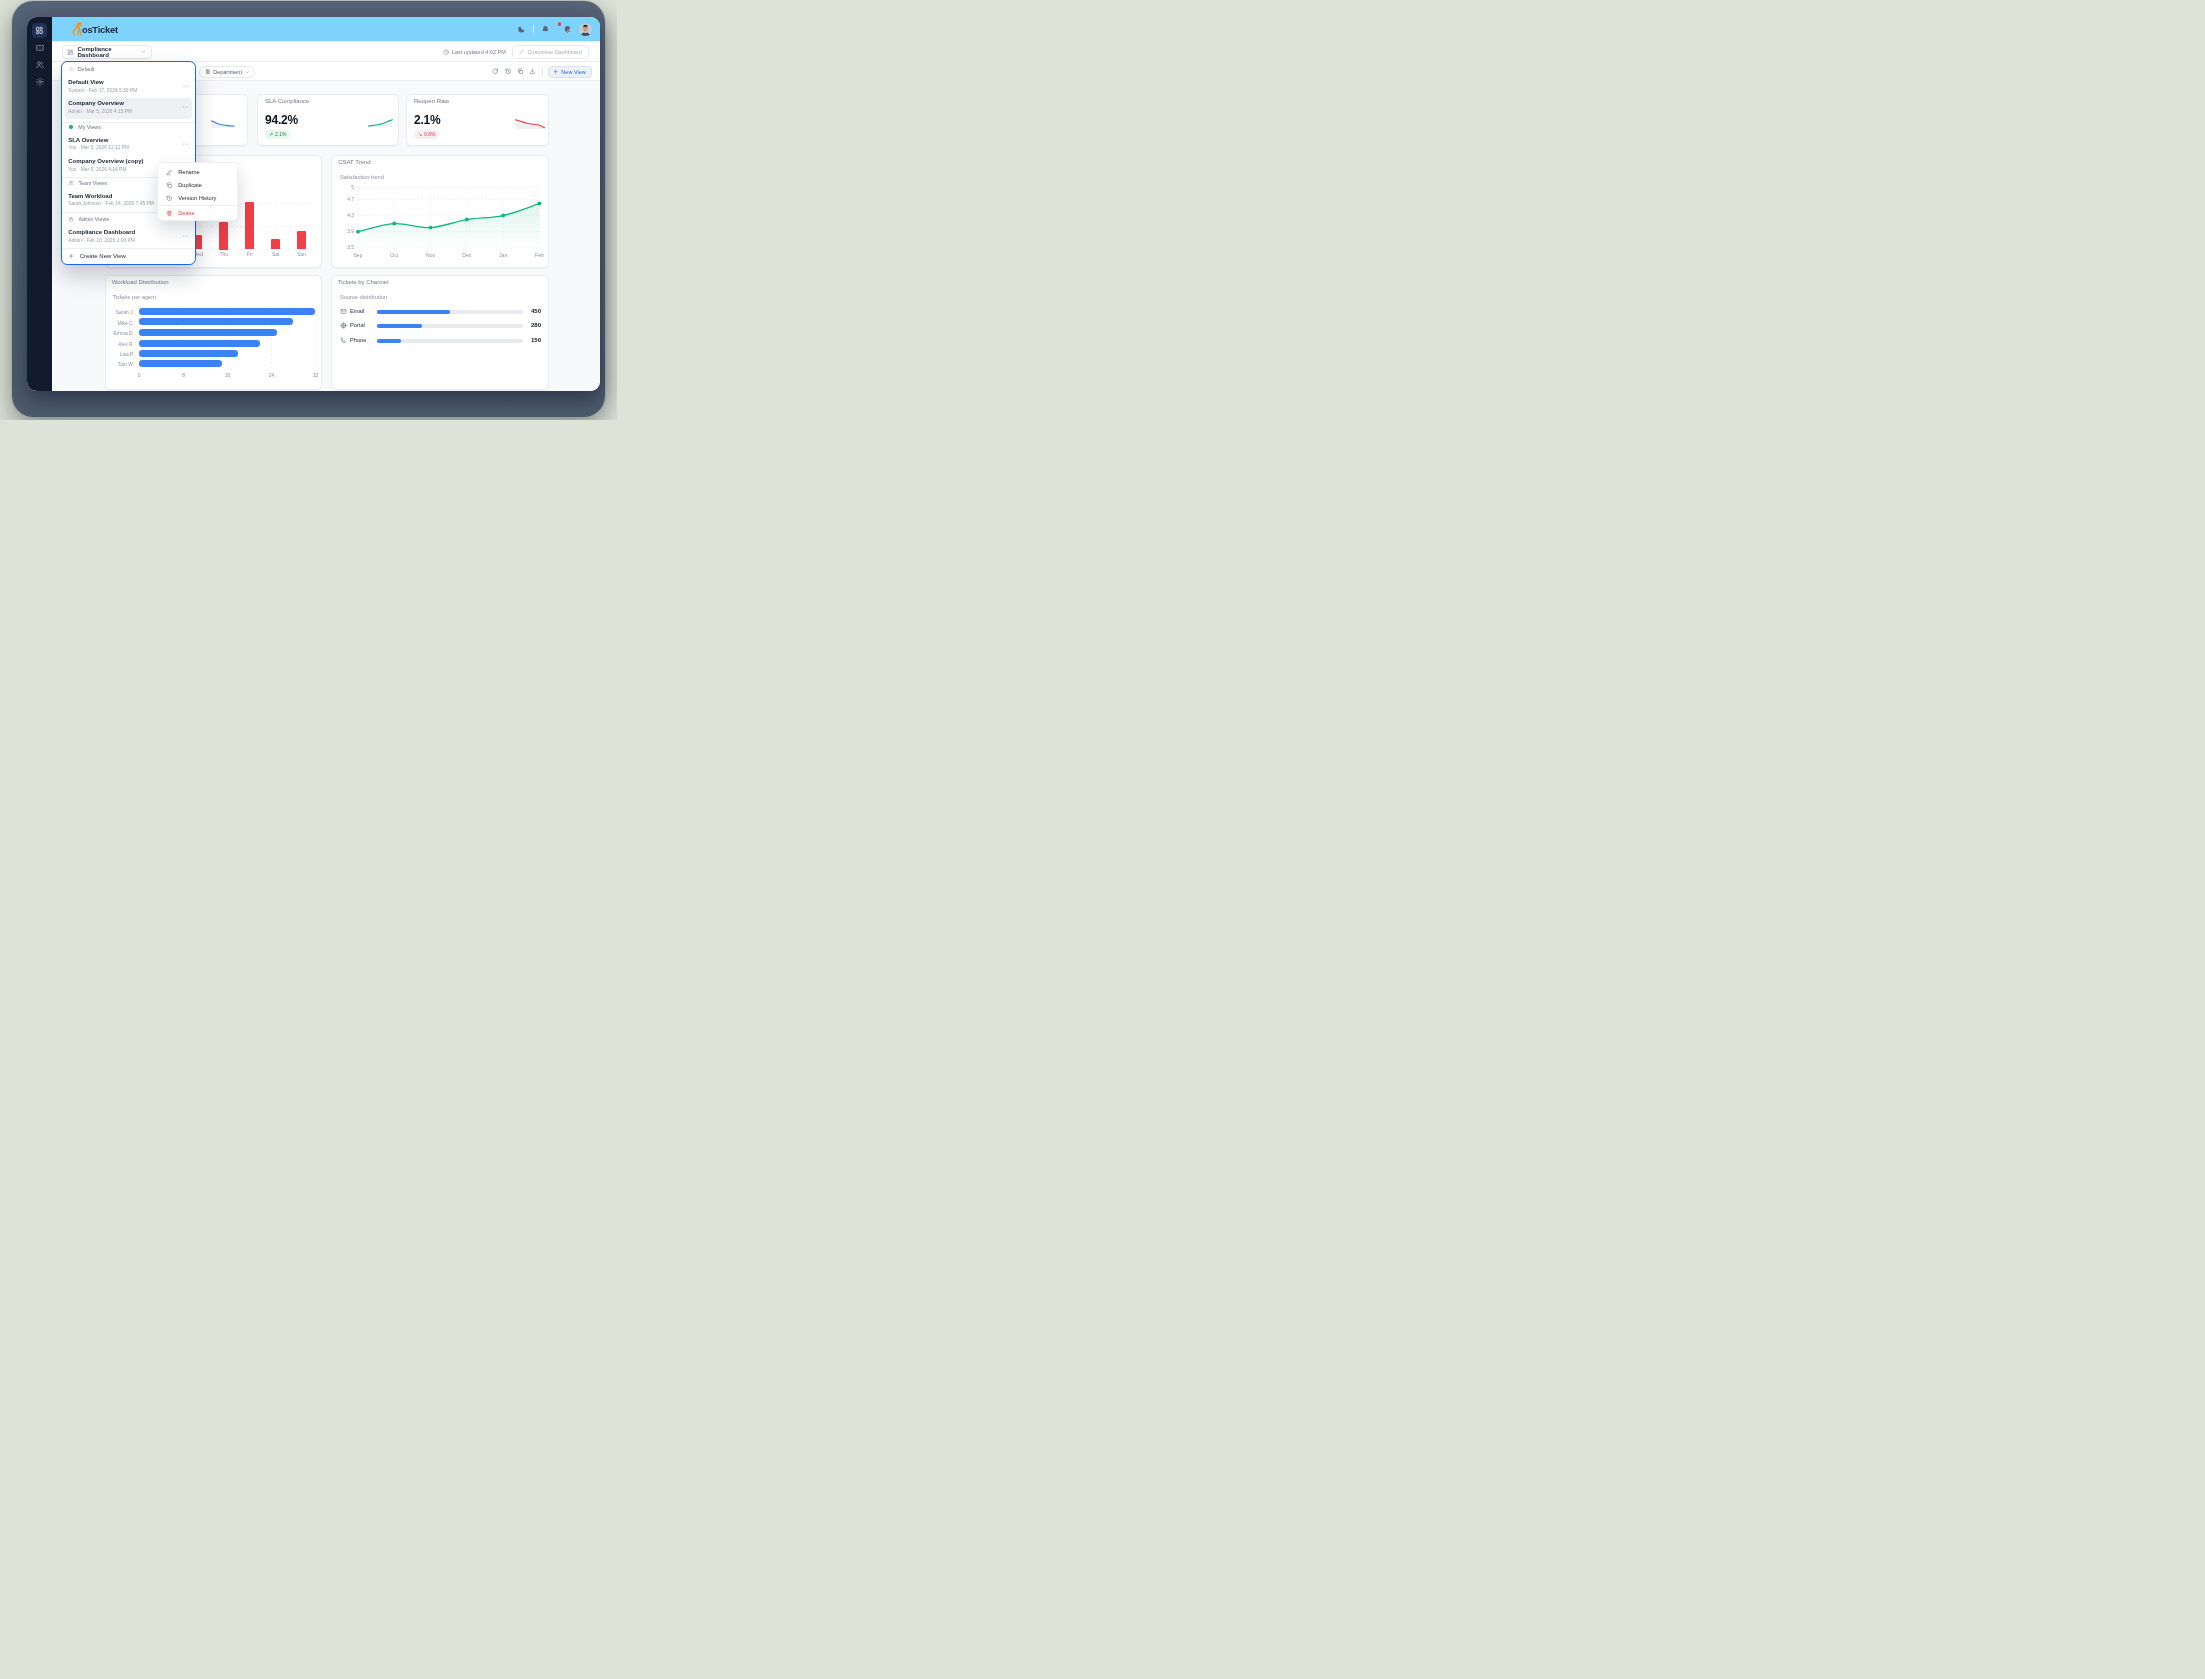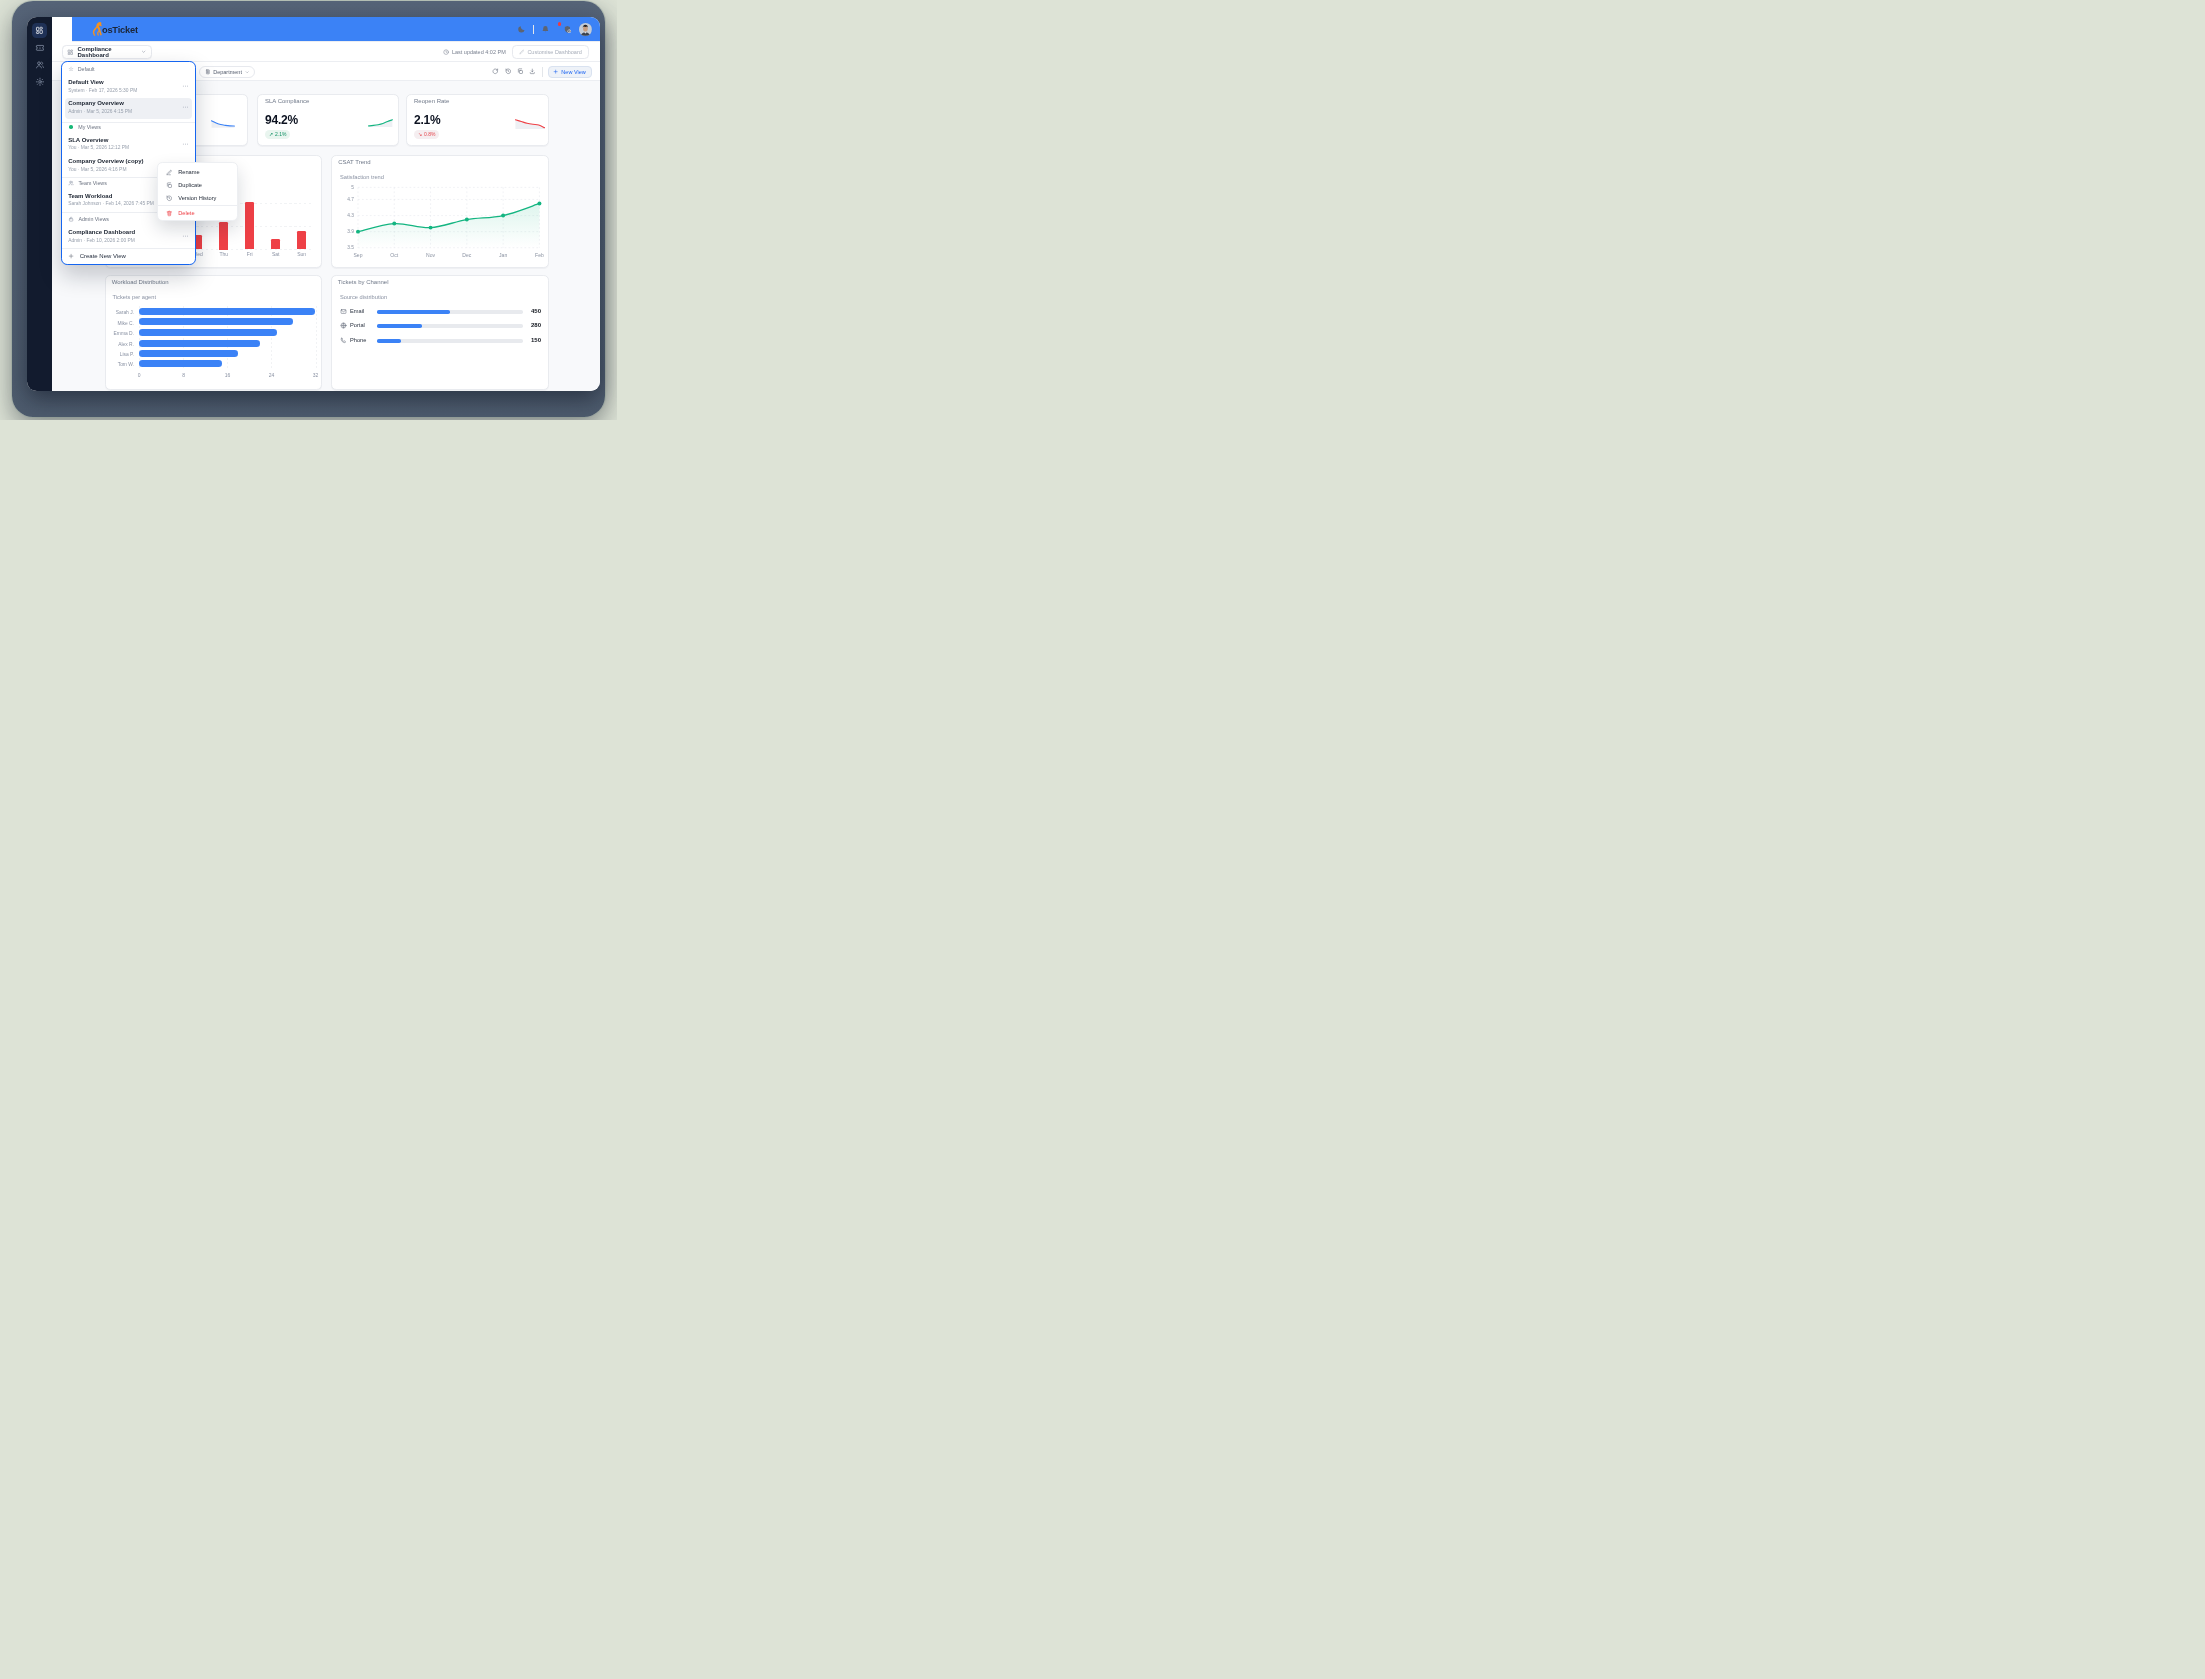--- a/index.html
+++ b/index.html
@@ -26,21 +26,21 @@
     background:#ffffff; border-radius:9.7px; overflow:hidden;
     box-shadow:0 8px 22px rgba(8,14,28,.5);
   }
   
   .sidebar{ position:absolute; left:0; top:0; bottom:0; width:25px; background:#121b2e; }
   .side-tile{ position:absolute; left:4.9px; top:5.7px; width:15px; height:15px; border-radius:4.4px;
     background:#1f3156; display:flex; align-items:center; justify-content:center; }
   .side-ic{ position:absolute; left:50%; transform:translateX(-50%); width:9.7px; height:9.7px; color:#8d97ad; }
   
   .main{ position:absolute; left:25px; top:0; right:0; bottom:0; }
-  .topbar{ position:absolute; left:0; top:0; right:0; height:25px; background:#3b82f6; border-bottom:0.4px solid #eceef2;margin-left:20px; }
+  .topbar{ position:absolute; left:0; top:0; right:0; height:25px; background:#7dd3fc; border-bottom:0.4px solid #eceef2; }
   .logo{ position:absolute; left:17px; top:4px; height:17px; display:flex; align-items:flex-end; }
   .logo-text{ font-size:9.3px; font-weight:700; color:#1c2637; letter-spacing:-0.2px; line-height:15px; margin-left:-3.1px;}
   .hdr-right{ position:absolute; right:8px; top:0; height:25px; display:flex; align-items:center; gap:7px; }
   .hdr-ic{ width:8.8px; height:8.8px; color:#5d6472; position:relative; cursor:pointer; }
   .hdr-divider{ width:0.4px; height:9.7px; background:#e3e6ea; }
   .avatar{ width:12.8px; height:12.8px; border-radius:50%; overflow:hidden; cursor:pointer; box-shadow:0 0 0 0.4px rgba(0,0,0,.06);}
   
   .toolbar{ position:absolute; left:0; top:25px; right:0; height:20px; background:#fff; border-bottom:0.4px solid #eceef2; }
   .view-selector{ position:absolute; left:10px; top:3.1px; width:90px; height:14px; border:0.4px solid #e7e9ee; border-radius:4.4px;
     background:#fff; display:flex; align-items:center; padding:0 4.4px; gap:3.5px; cursor:pointer; box-shadow:0 0.4px 0.9px rgba(16,24,40,.04); }

